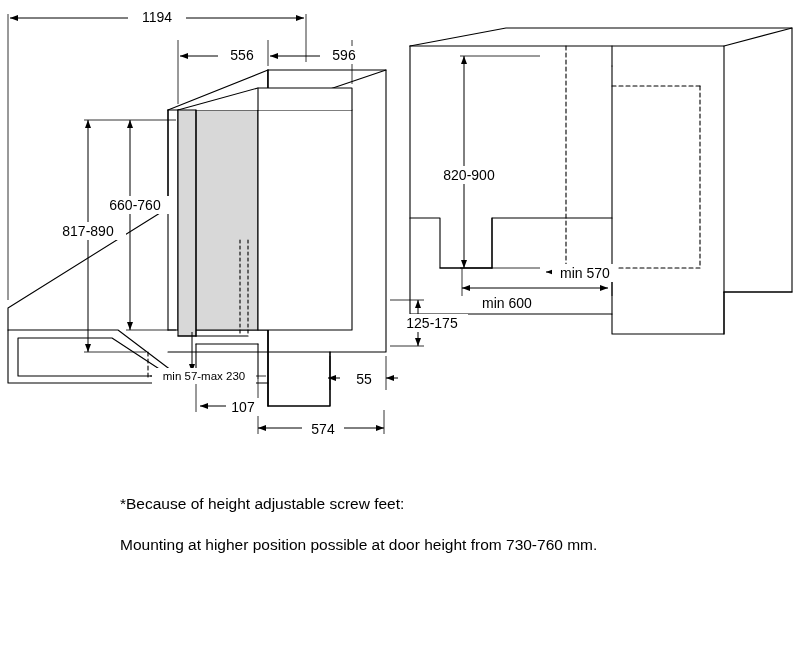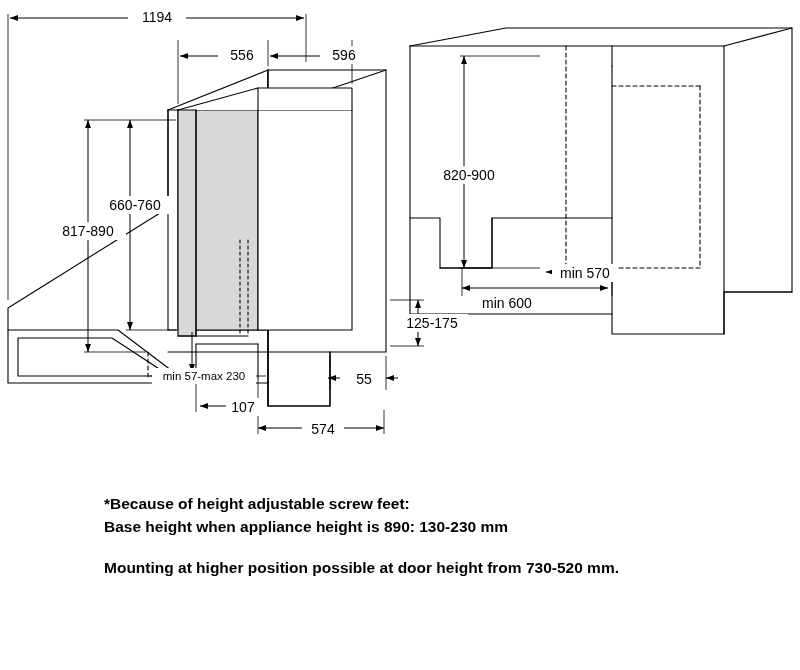--- a/index.html
+++ b/index.html
@@ -22,24 +22,23 @@
     width: 800px;
     height: 670px;
   }
   svg.dimension-drawing {
     display: block;
     width: 800px;
     height: 670px;
   }
   .notes {
     position: absolute;
-    left: 104px;
+    left: 120px;
     top: 492px;
     width: 660px;
-    font-weight: bold;
   }
   .note-line {
     font-size: 15.5px;
     line-height: 23px;
     color: #000;
     white-space: nowrap;
   }
   .note-gap {
     height: 18px;
   }
@@ -219,18 +218,17 @@
       <rect x="552" y="264" width="66" height="18" fill="#fff"></rect>
       <text id="t-min570" x="585" y="278" font-size="14" text-anchor="middle">min 570</text>
 
       <rect x="474" y="294" width="66" height="18" fill="#fff"></rect>
       <text id="t-min600" x="507" y="308" font-size="14" text-anchor="middle">min 600</text>
     </g>
   </svg>
 
   <div class="notes">
     <div class="note-line">*Because of height adjustable screw feet:</div>
-    <div class="note-line">Base height when appliance height is 890: 130-230 mm</div>
     <div class="note-gap"></div>
-    <div class="note-bold">Mounting at higher position possible at door height from 730-520 mm.</div>
+    <div class="note-bold">Mounting at higher position possible at door height from 730-760 mm.</div>
   </div>
 
 </div>
 
 </body></html>

